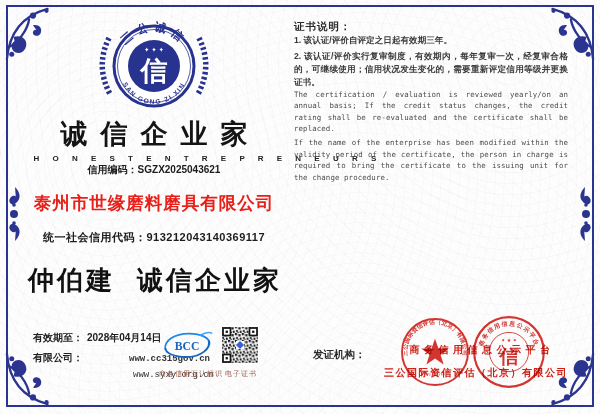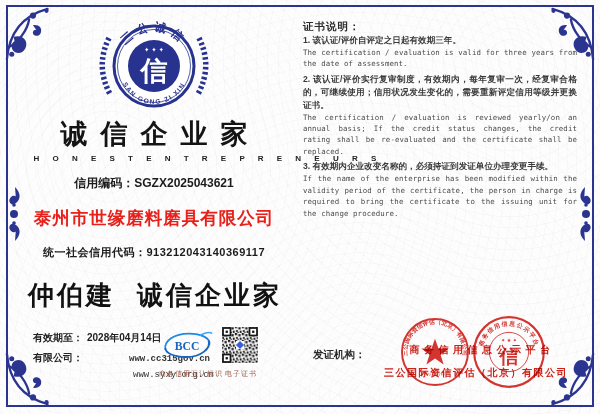--- a/index.html
+++ b/index.html
@@ -35,21 +35,21 @@
   .left-col{position:absolute;left:28px;top:16px;width:252px;text-align:center;}
   .logo-wrap{width:150px;height:92px;margin:0 auto;}
   .cert-title{
     margin-top:8px;font-family:"Liberation Serif",serif;font-weight:bold;
     font-size:27px;color:#141414;letter-spacing:13px;text-indent:13px;white-space:nowrap;
   }
   .cert-title-en{
     margin-top:2px;font-size:8px;font-weight:bold;color:#222;
     letter-spacing:5.5px;text-indent:5.5px;white-space:nowrap;
   }
-  .credit-code-row{margin-top:12px;font-size:12px;font-weight:bold;color:#1c1c1c;}
+  .credit-code-row{font-size:10px;font-weight:bold;color:#1c1c1c;}
   .company-name{
     margin-top:14px;font-size:17.5px;font-weight:bold;color:#e8201a;letter-spacing:1px;white-space:nowrap;
   }
   .uscc-row{margin-top:15px;font-size:11px;font-weight:bold;color:#1c1c1c;letter-spacing:.5px;}
   .holder-row{
     margin-top:18px;font-family:"Liberation Serif",serif;font-weight:bold;
     font-size:26px;color:#111;letter-spacing:3px;white-space:nowrap;
   }
   .holder-row .gap{display:inline-block;width:22px;}
 
@@ -62,21 +62,21 @@
   .meta-url2{margin-left:58px;margin-top:-2px;}
 
   
   .badge-bcc{position:absolute;left:160px;top:330px;width:54px;height:32px;}
   .badge-qr{position:absolute;left:221px;top:326px;width:38px;height:38px;}
   .badge-cap{position:absolute;top:369px;font-size:7px;color:#9a5b4b;letter-spacing:1px;white-space:nowrap;}
   .cap-bcc{left:159px;width:58px;text-align:center;}
   .cap-qr{left:222px;width:38px;text-align:center;}
 
   
-  .right-col{position:absolute;left:303px;top:20px;width:274px;}
+  .right-col{position:absolute;left:294px;top:20px;width:274px;}
   .instr-head{font-size:10.5px;font-weight:bold;color:#2a2a2a;letter-spacing:1px;}
   .instr-list{}
   .instr-item{margin-bottom:3px;}
   .instr-zh{font-size:8.6px;line-height:1.5;font-weight:bold;color:#3a3a3a;text-align:justify;}
   .instr-en{
     font-family:"DejaVu Sans Mono",monospace;font-size:7.4px;line-height:1.55;
     color:#4d4d4d;text-align:justify;letter-spacing:.1px;
   }
 
   .issuer-label{position:absolute;left:313px;top:348px;font-size:10.5px;font-weight:bold;color:#2a2a2a;font-family:Liberation Serif, serif;}
@@ -280,28 +280,26 @@
   </svg>
 </div>
 <div class="badge-cap cap-bcc">商务信用互认标识</div>
 <div class="badge-cap cap-qr">电子证书</div>
 
 <div class="right-col">
   <div class="instr-head">证书说明：</div>
   <div class="instr-list">
     <div class="instr-item">
       <div class="instr-zh">1. 该认证/评价自评定之日起有效期三年。</div>
-      <div class="instr-en">The certification / evaluation is valid for three years from the date of assessment.</div>
     </div>
     <div class="instr-item">
       <div class="instr-zh">2. 该认证/评价实行复审制度，有效期内，每年复审一次，经复审合格的，可继续使用；信用状况发生变化的，需要重新评定信用等级并更换证书。</div>
       <div class="instr-en">The certification / evaluation is reviewed yearly/on an annual basis; If the credit status changes, the credit rating shall be re-evaluated and the certificate shall be replaced.</div>
     </div>
     <div class="instr-item">
-      <div class="instr-zh">3. 有效期内企业改变名称的，必须持证到发证单位办理变更手续。</div>
       <div class="instr-en">If the name of the enterprise has been modified within the validity period of the certificate, the person in charge is required to bring the certificate to the issuing unit for the change procedure.</div>
     </div>
   </div>
 </div>
 
 <div class="issuer-label">发证机构：</div>
 <div class="issuer-line1">商务信用信息公示平台</div>
 <div class="issuer-line2">三公国际资信评估（北京）有限公司</div>
 
 <div class="seal seal1">

